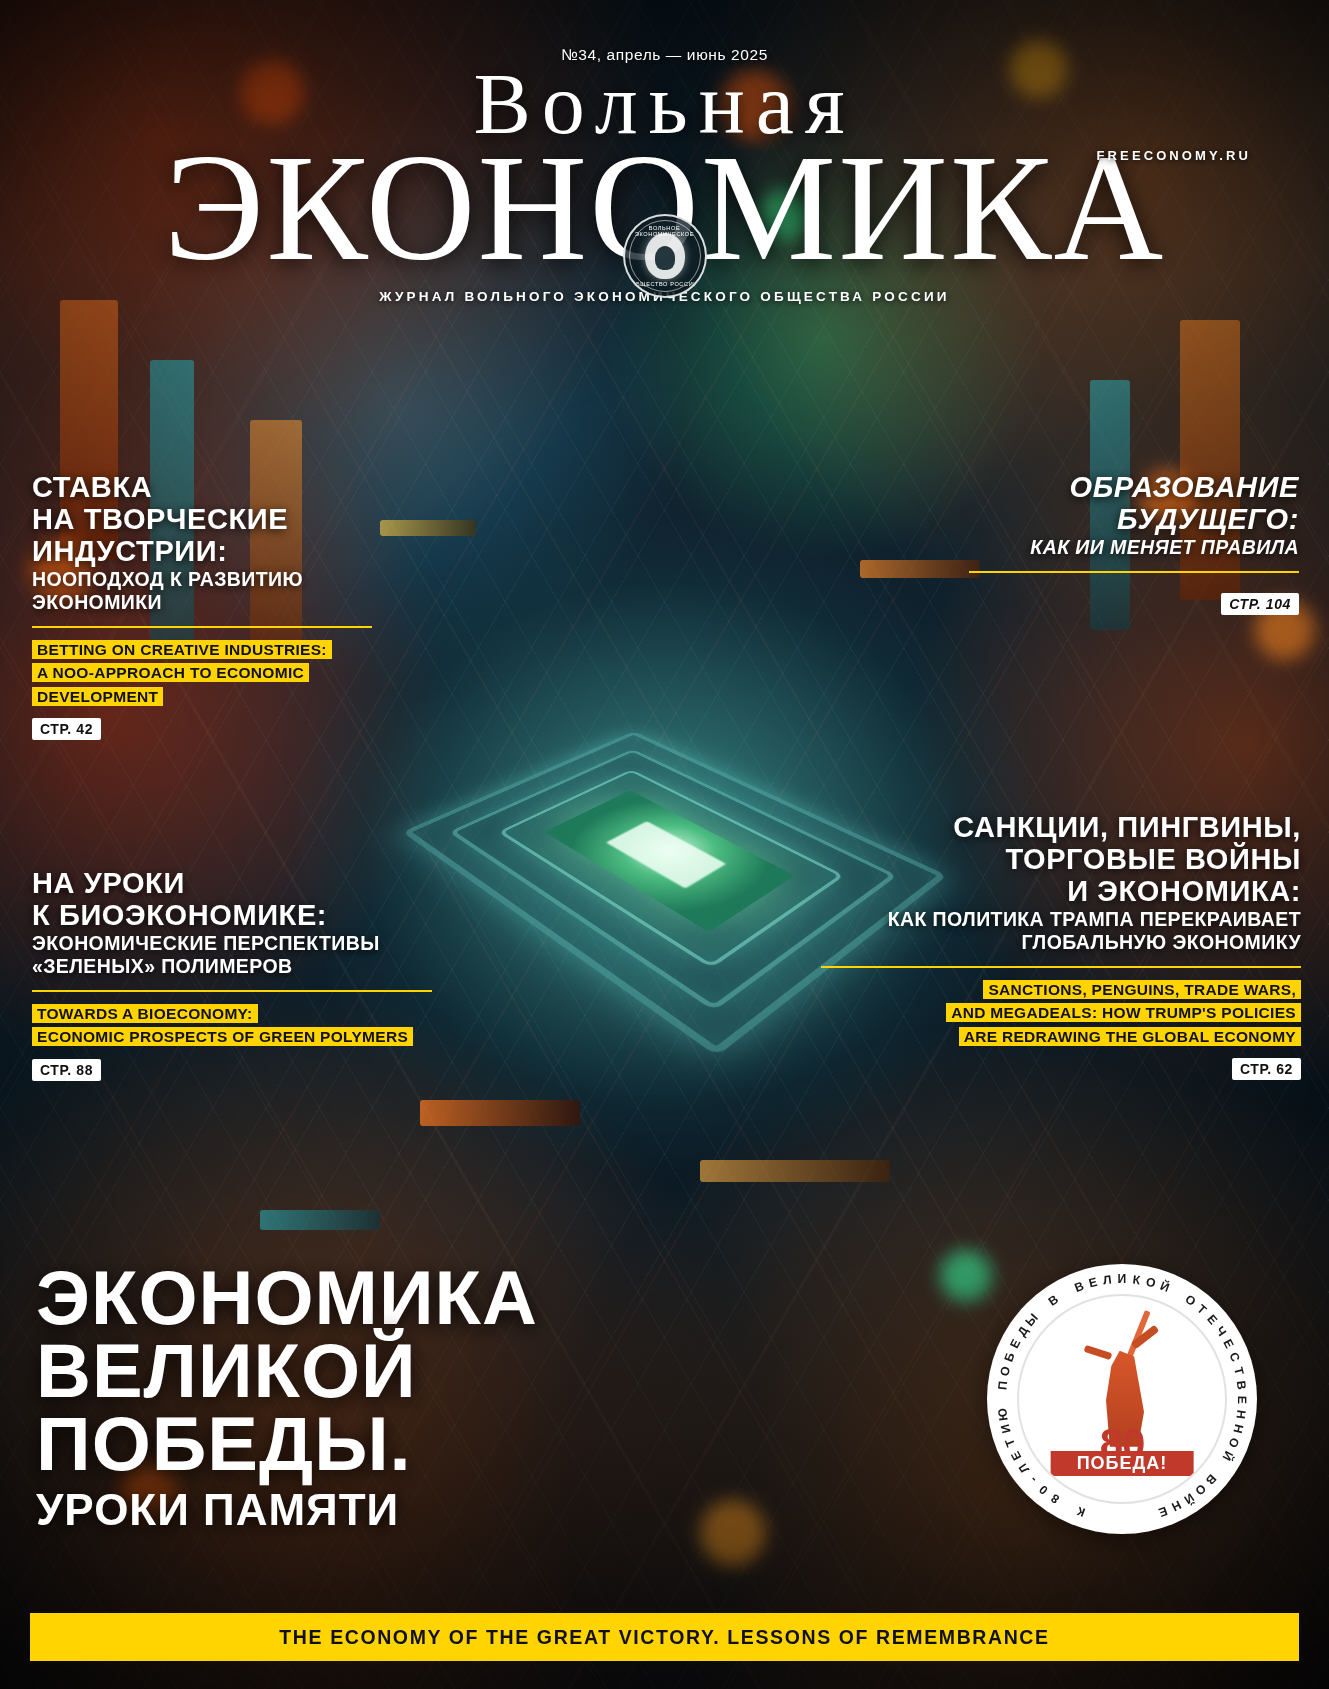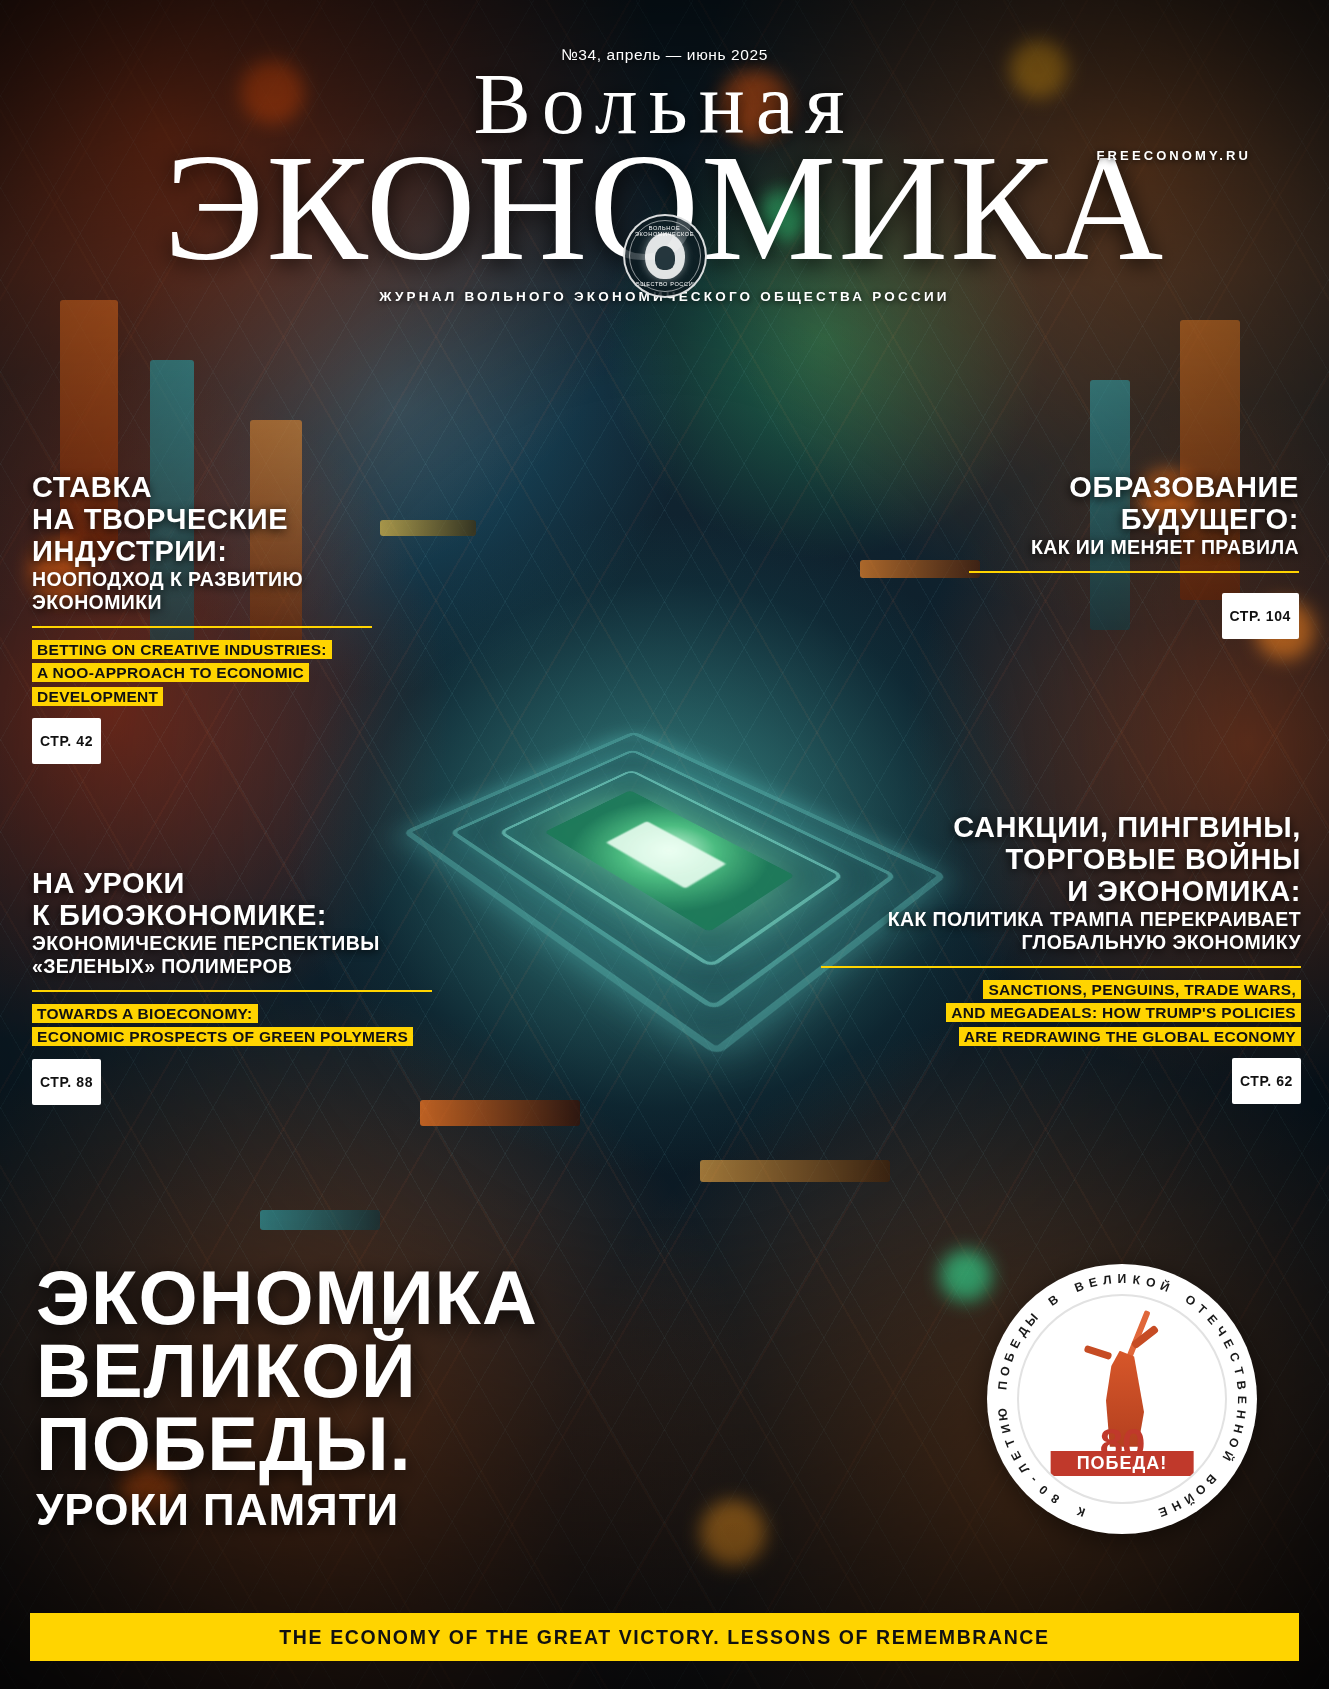--- a/index.html
+++ b/index.html
@@ -257,27 +257,27 @@
   .en-wrap span { display: inline; }
 
   .page-ref {
     display: inline-block;
     margin-top: 10px;
     background: #fff;
     color: #111;
     font-weight: bold;
     font-size: 14px;
     letter-spacing: 0.6px;
-    padding: 15px 8px;
+    padding: 3px 8px;
     border-radius: 2px;
   }
 
   
   #teaser-creative { left: 32px; top: 472px; width: 340px; }
-  #teaser-education { right: 30px; top: 472px; width: 330px; }
+  #teaser-education { right: 30px; top: 472px; width: 330px; font-style: italic; }
   #teaser-bioeconomy { left: 32px; top: 868px; width: 400px; }
   #teaser-sanctions { right: 28px; top: 812px; width: 480px; }
 
   
   .main-story {
     position: absolute;
     left: 36px;
     top: 1262px;
     width: 760px;
   }

